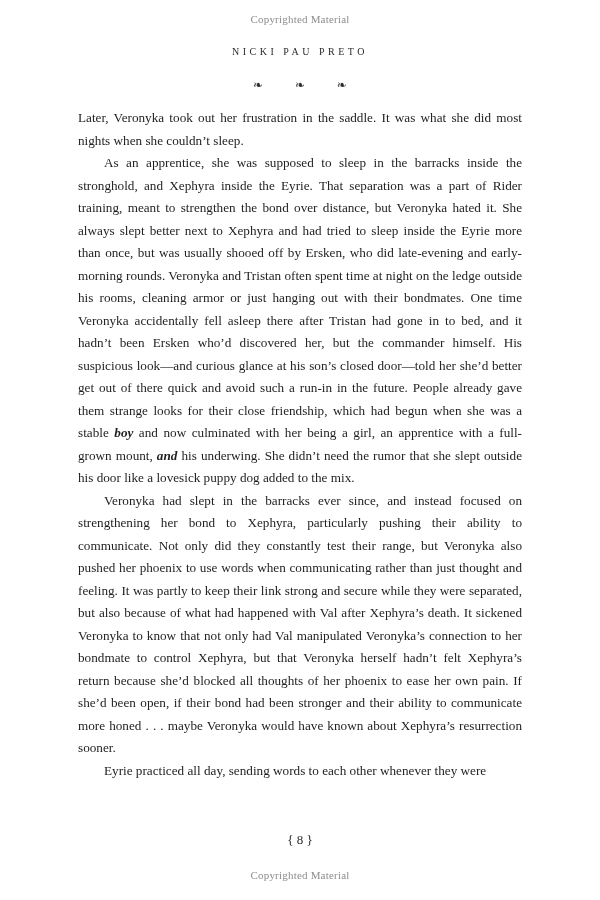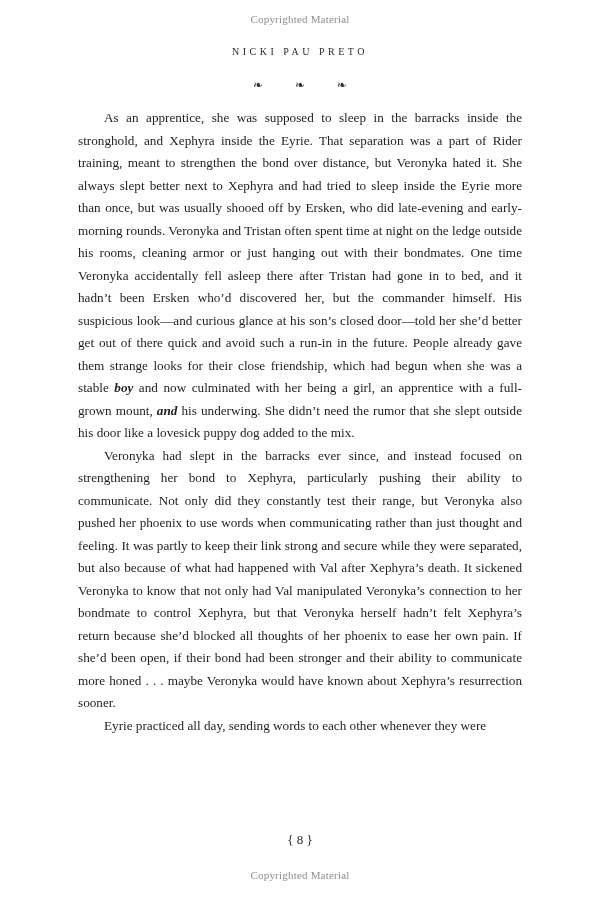--- a/index.html
+++ b/index.html
@@ -89,20 +89,21 @@
 <div class="page">
 
   <div class="copyright top-copyright">Copyrighted Material</div>
 
   <div class="author-header">NICKI PAU PRETO</div>
 
   <div class="ornament">❧ ❧ ❧</div>
 
   <div class="body-text">
 
+    <p>Later, Veronyka took out her frustration in the saddle. It was what she did most nights when she couldn’t sleep.</p>
 
     <p class="indent"><span>As an apprentice, she was supposed to sleep in the barracks inside the stronghold, and Xephyra inside the Eyrie. That separation was a part of Rider training, meant to strengthen the bond over distance, but Veronyka hated it. She always slept better next to Xephyra and had tried to sleep inside the Eyrie more than once, but was usually shooed off by Ersken, who did late-evening and early-morning rounds. Veronyka and Tristan often spent time at night on the ledge outside his rooms, cleaning armor or just hanging out with their bondmates. One time Veronyka accidentally fell asleep there after Tristan had gone in to bed, and it hadn’t been Ersken who’d discovered her, but the commander himself. His suspicious look—and curious glance at his son’s closed door—told her she’d better get out of there quick and avoid such a run-in in the future. People already gave them strange looks for their close friendship, which had begun when she was a stable </span><span class="italic">boy</span><span> and now culminated with her being a girl, an apprentice with a full-grown mount, </span><span class="italic">and</span><span> his underwing. She didn’t need the rumor that she slept outside his door like a lovesick puppy dog added to the mix.</span></p>
 
     <p class="indent">Veronyka had slept in the barracks ever since, and instead focused on strengthening her bond to Xephyra, particularly pushing their ability to communicate. Not only did they constantly test their range, but Veronyka also pushed her phoenix to use words when communicating rather than just thought and feeling. It was partly to keep their link strong and secure while they were separated, but also because of what had happened with Val after Xephyra’s death. It sickened Veronyka to know that not only had Val manipulated Veronyka’s connection to her bondmate to control Xephyra, but that Veronyka herself hadn’t felt Xephyra’s return because she’d blocked all thoughts of her phoenix to ease her own pain. If she’d been open, if their bond had been stronger and their ability to communicate more honed . . . maybe Veronyka would have known about Xephyra’s resurrection sooner.</p>
 
     <p class="indent">Eyrie practiced all day, sending words to each other whenever they were</p>
 
   </div>
 
   <div class="page-number">{ 8 }</div>

